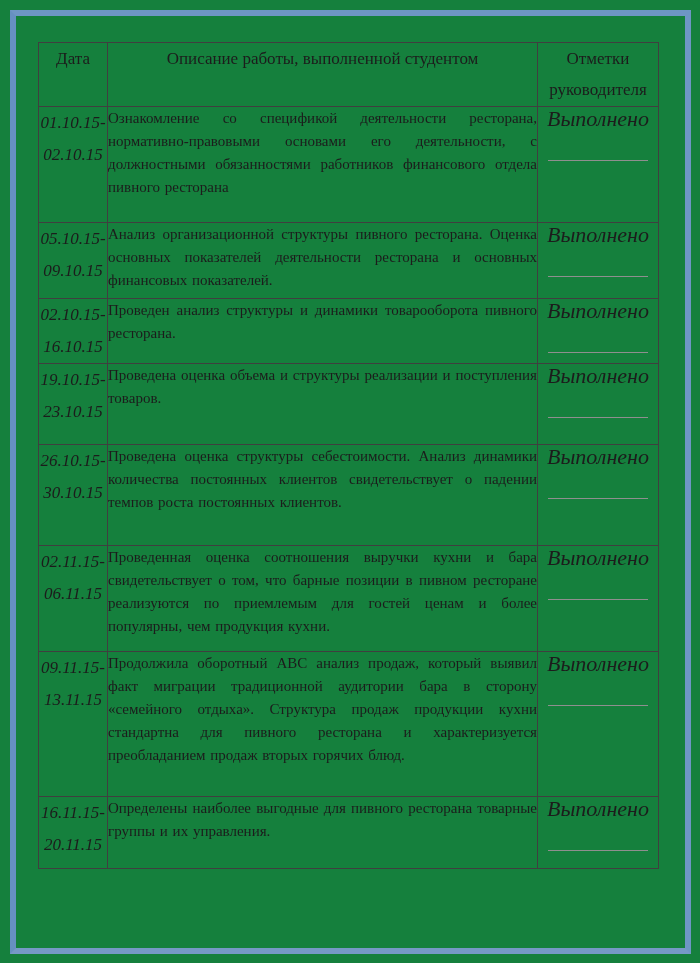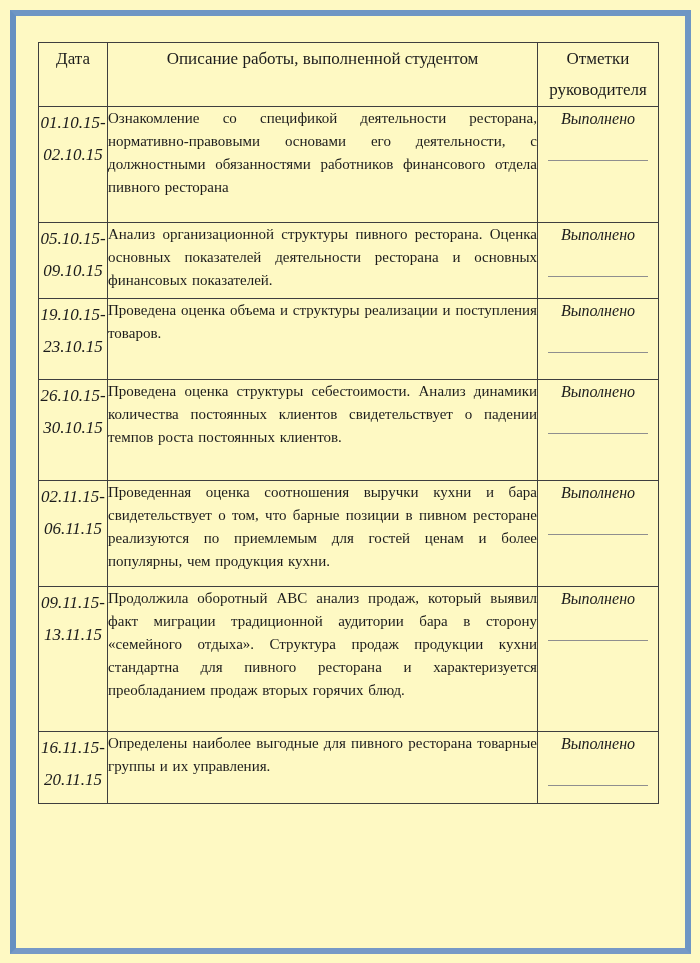--- a/index.html
+++ b/index.html
@@ -6,21 +6,21 @@
     margin: 0;
     padding: 0;
     background: #ffffff;
     font-family: "Liberation Serif", "DejaVu Serif", serif;
     color: #1c1c1c;
   }
   .page {
     position: relative;
     width: 700px;
     height: 963px;
-    background: #fef9c3;
+    background: #15803d;
     overflow: hidden;
   }
   .frame {
     position: absolute;
     left: 10px;
     top: 10px;
     right: 9px;
     bottom: 9px;
     border: 6px solid #6e96c4;
     border-left-color: #6690c1;
@@ -70,21 +70,21 @@
   td.desc-cell {
     font-size: 15px;
     line-height: 23px;
     text-align: justify;
     text-align-last: left;
     padding: 7px 8px 4px 9px;
     word-spacing: 1px;
   }
   
   td.mark-cell {
-    font-size: 16px;
+    font-size: 22px;
     padding-top: 8px;
     text-align: center;
   }
   .mark-label {
     font-style: italic;
     line-height: 23px;
     display: block;
   }
   .sign-line {
     width: 100px;
@@ -141,20 +141,31 @@
           <span>05.10.15-</span><br>
           <span>09.10.15</span>
         </td>
         <td class="desc-cell">Анализ организационной структуры пивного ресторана. Оценка основных показателей деятельности ресторана и основных финансовых показателей.</td>
         <td class="mark-cell">
           <span class="mark-label">Выполнено</span>
           <div class="sign-line"></div>
         </td>
       </tr>
 
+      <tr class="r3">
+        <td class="date-cell">
+          <span>02.10.15-</span><br>
+          <span>16.10.15</span>
+        </td>
+        <td class="desc-cell">Проведен анализ структуры и динамики товарооборота пивного ресторана.</td>
+        <td class="mark-cell">
+          <span class="mark-label">Выполнено</span>
+          <div class="sign-line"></div>
+        </td>
+      </tr>
 
       <tr class="r4">
         <td class="date-cell">
           <span>19.10.15-</span><br>
           <span>23.10.15</span>
         </td>
         <td class="desc-cell">Проведена оценка объема и структуры реализации и поступления товаров.</td>
         <td class="mark-cell">
           <span class="mark-label">Выполнено</span>
           <div class="sign-line"></div>

